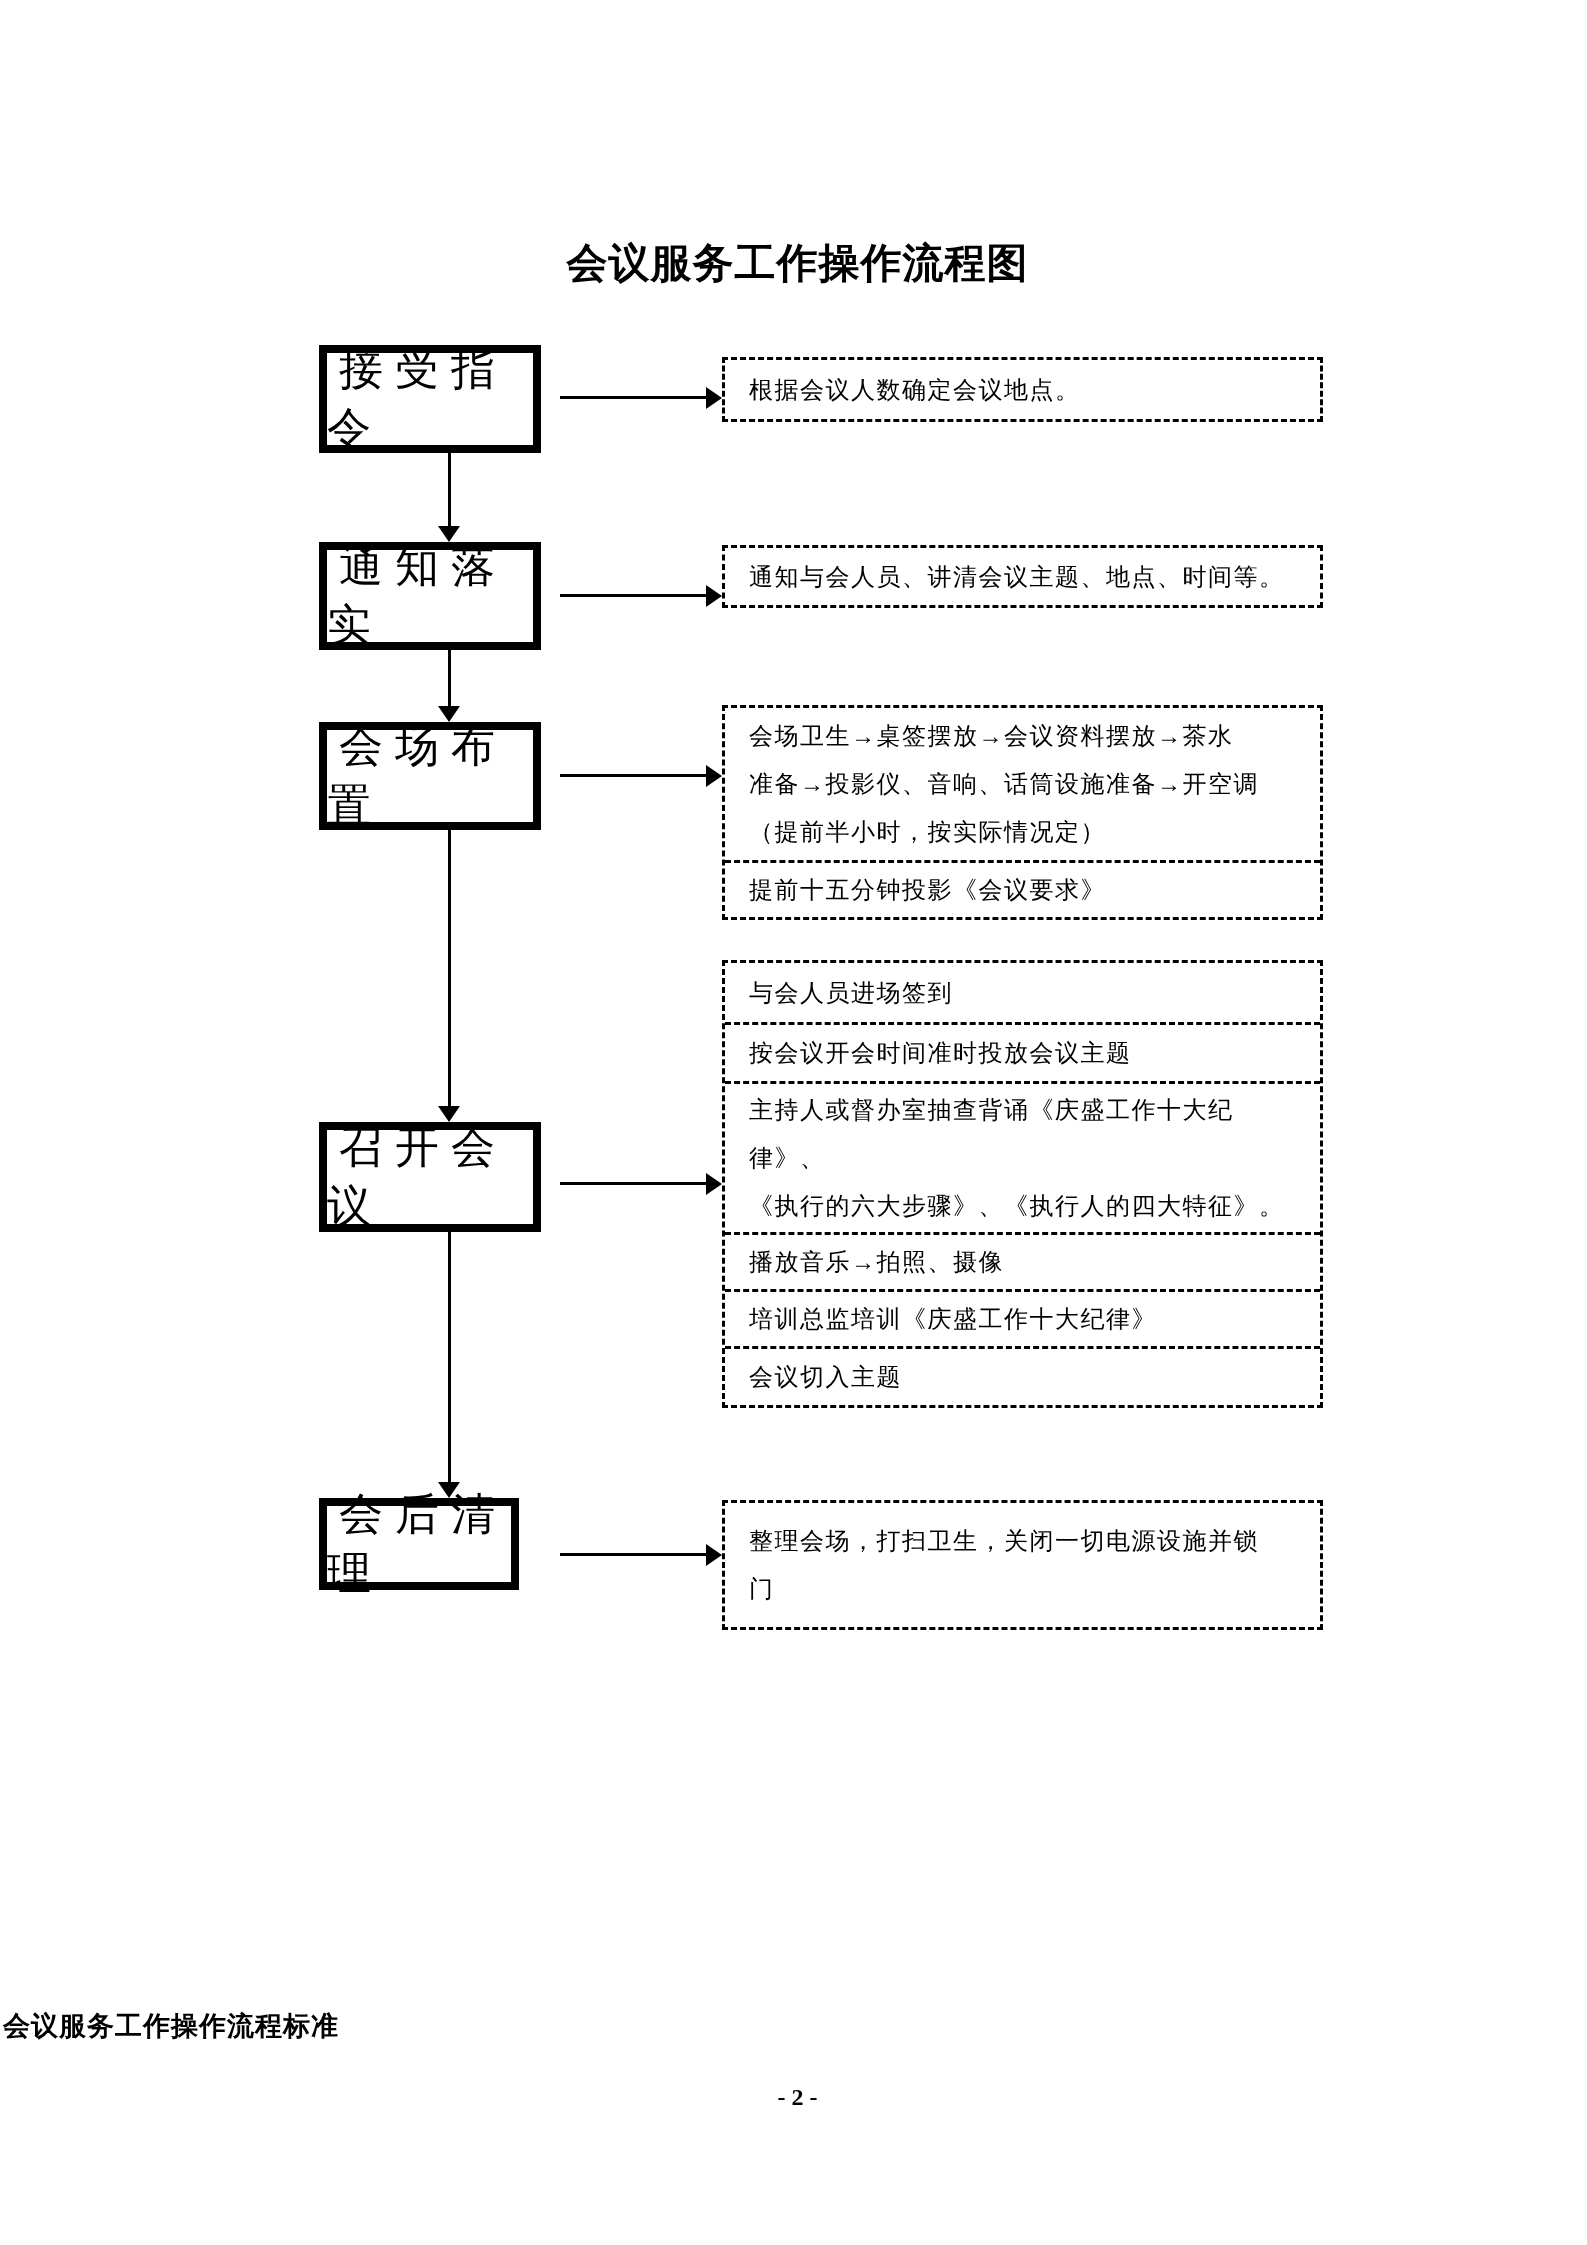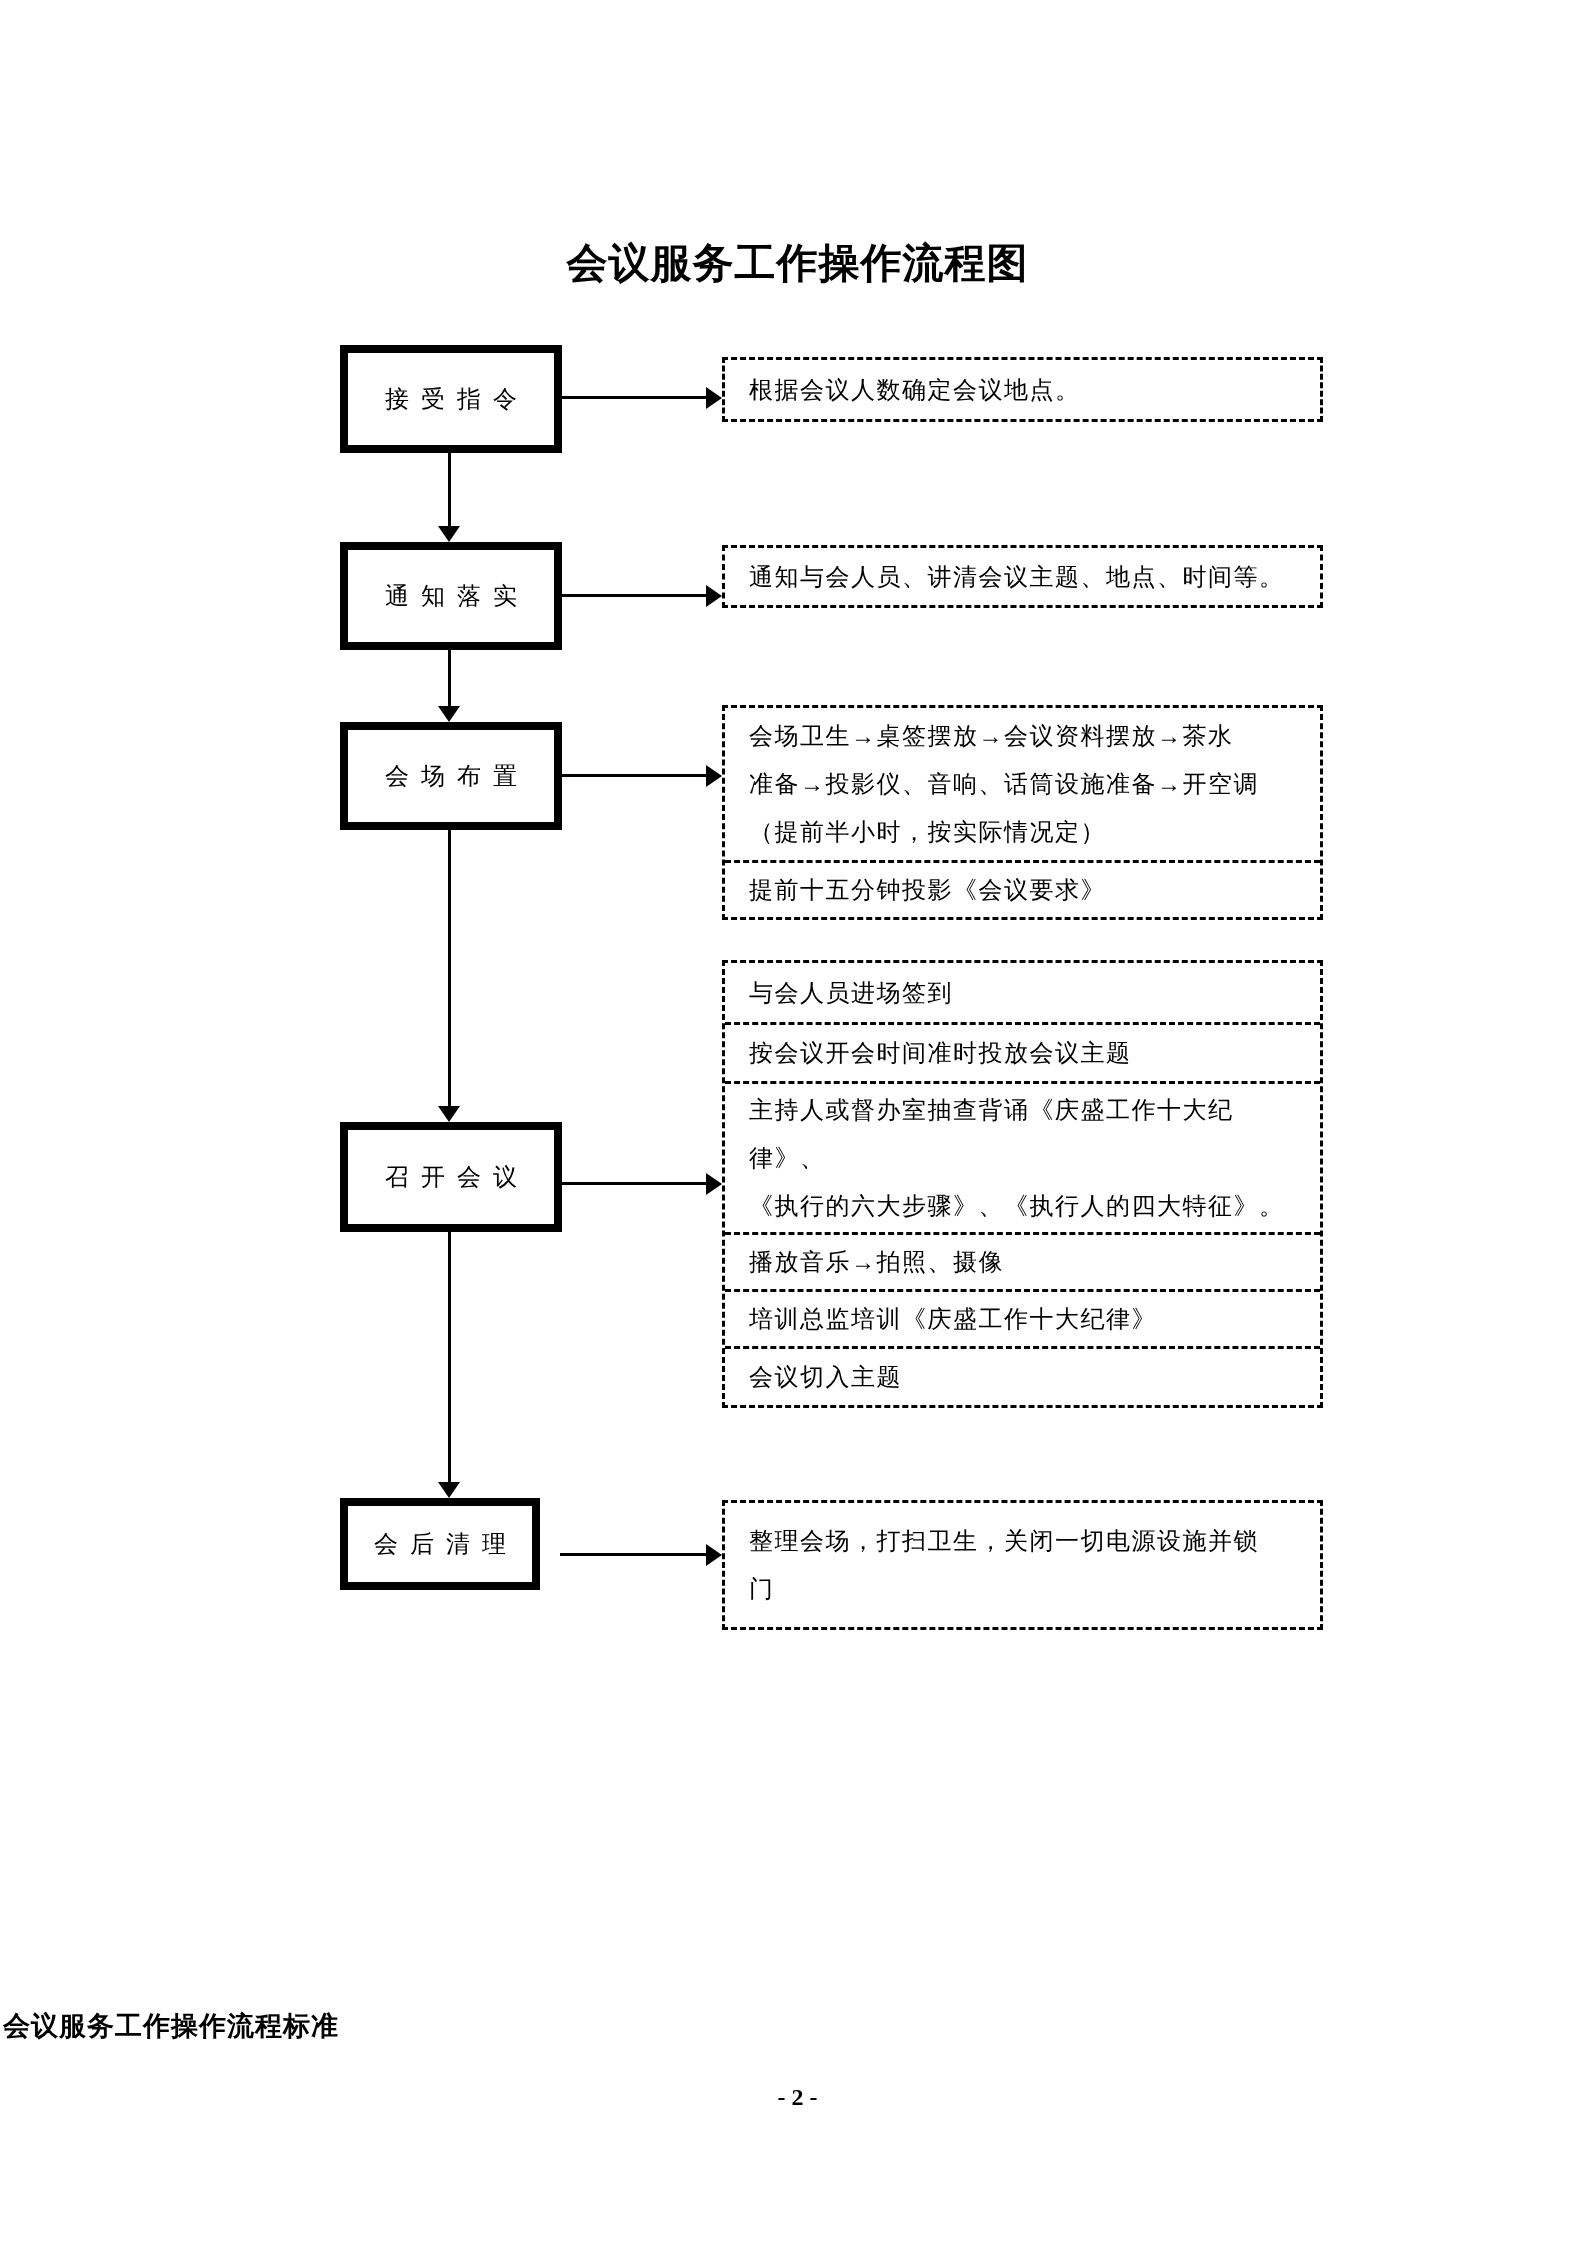--- a/index.html
+++ b/index.html
@@ -12,24 +12,24 @@
     overflow:hidden;
     padding-left:8px;
   }
   .doc-title{
     position:absolute;top:236px;left:0;width:100%;
     text-align:center;
     font-family:"Liberation Sans","DejaVu Sans",sans-serif;
     font-weight:bold;font-size:41px;letter-spacing:1px;
   }
   .step-box{
-    position:absolute;left:340px;width:222px;height:108px;
+    position:absolute;left:319px;width:222px;height:108px;
     border:8px solid #000;box-sizing:border-box;
     display:flex;align-items:center;justify-content:center;
-    font-size:24px;letter-spacing:12px;text-indent:12px;
+    font-size:44px;letter-spacing:12px;text-indent:12px;
     background:#fff;
   }
   .sb1{top:345px;}
   .sb2{top:542px;}
   .sb3{top:722px;}
   .sb4{top:1122px;height:110px;}
   .sb5{top:1498px;width:200px;height:92px;}
   .vline{position:absolute;left:448px;width:3px;background:#000;}
   .head-down{
     position:absolute;left:438px;width:0;height:0;

